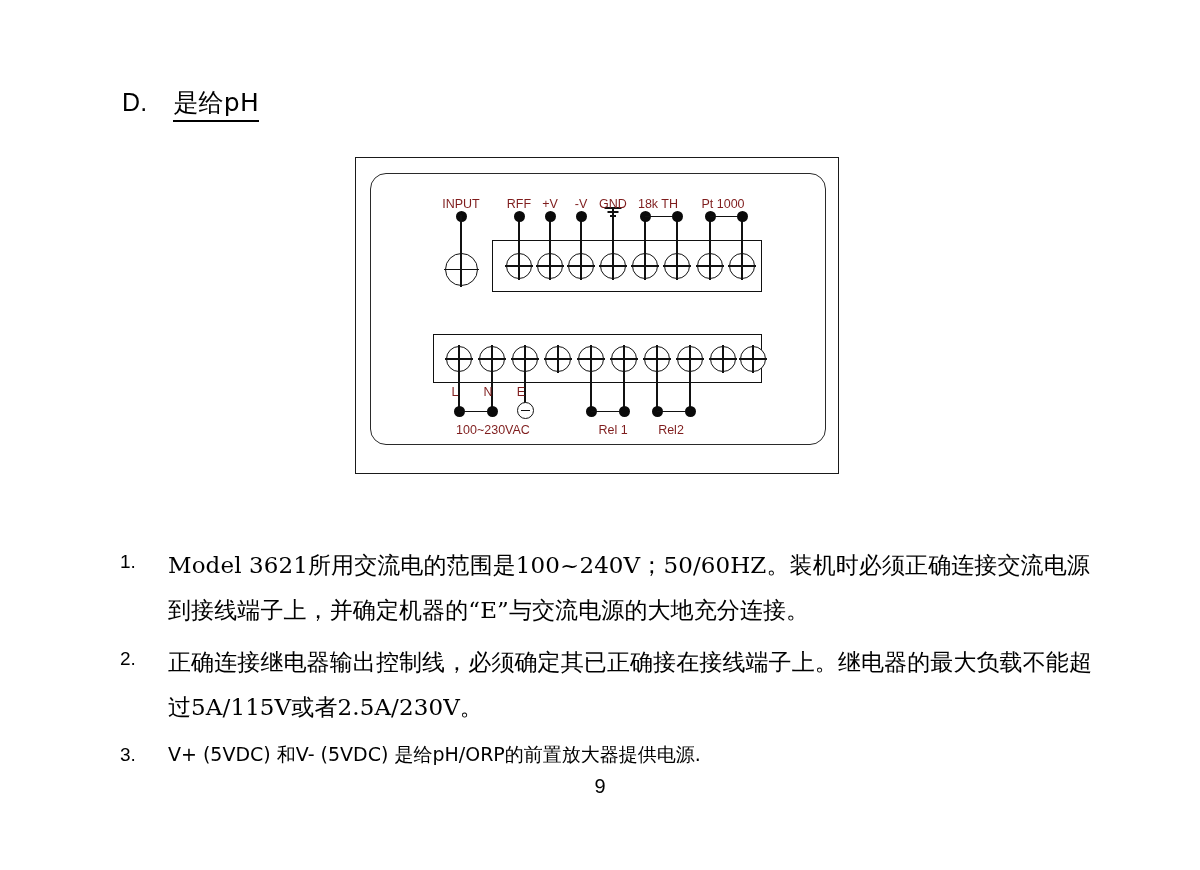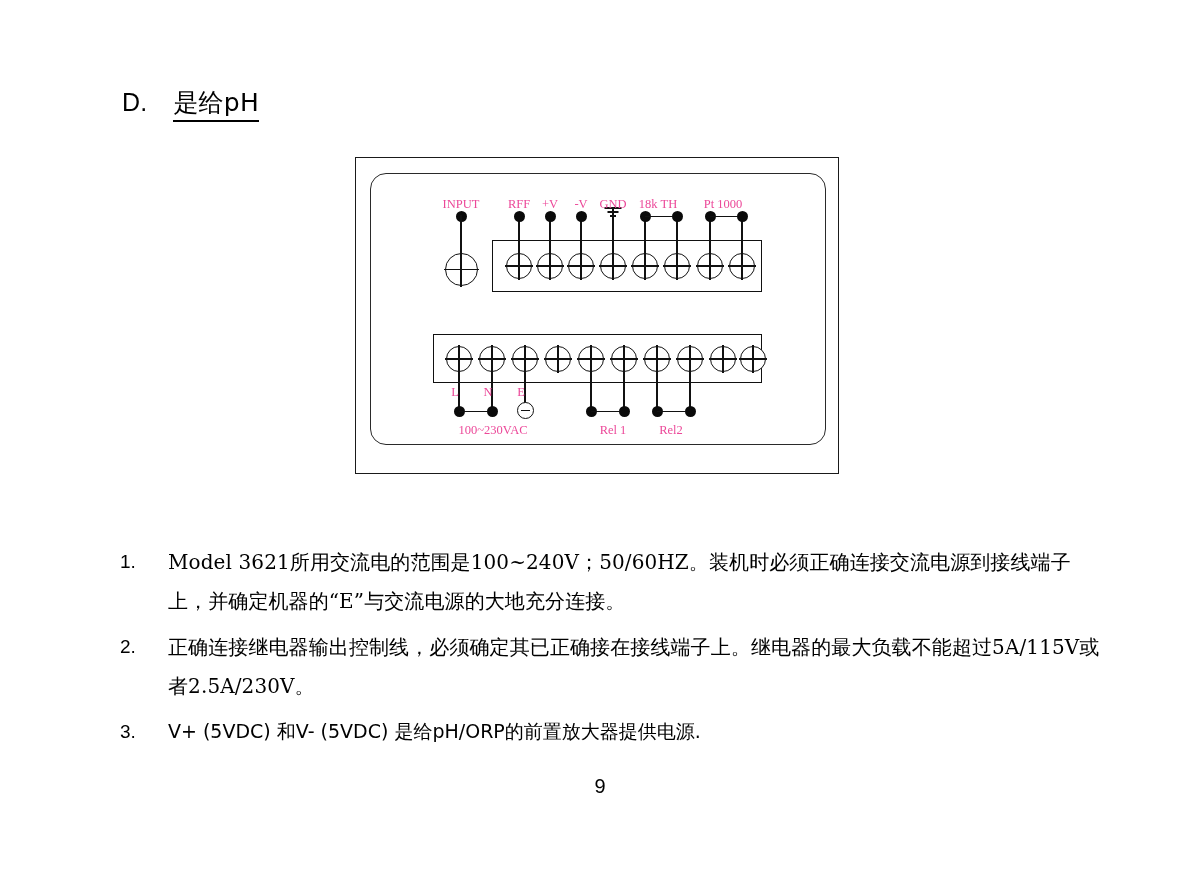--- a/index.html
+++ b/index.html
@@ -136,24 +136,24 @@
     position: absolute;
     width: 11px;
     height: 11px;
     border-radius: 50%;
     background: #0a0a0a;
   }
 
   
   .dlabel {
     position: absolute;
-    font-family: Liberation Serif, serif;
+    font-family: Liberation Sans, sans-serif;
     font-size: 12.5px;
     white-space: nowrap;
-    color: #ec4899;
+    color: #7f1d1d;
     line-height: 1;
   }
   .dlabel.center {
     transform: translateX(-50%);
     text-align: center;
   }
 
   
   .gnd-sym {
     position: absolute;
@@ -208,21 +208,21 @@
   .note-num {
     width: 48px;
     flex: 0 0 48px;
     font-family: "Liberation Sans", sans-serif;
     font-size: 19px;
     line-height: 1.95;
   }
   .note-body {
     flex: 1;
     font-family: "DejaVu Serif", serif;
-    font-size: 20px;
+    font-size: 23px;
     line-height: 1.95;
     text-align: left;
     letter-spacing: 0.1px;
   }
   .note-body.sans {
     font-family: "DejaVu Sans", sans-serif;
     font-size: 19px;
     letter-spacing: 0;
   }
 

